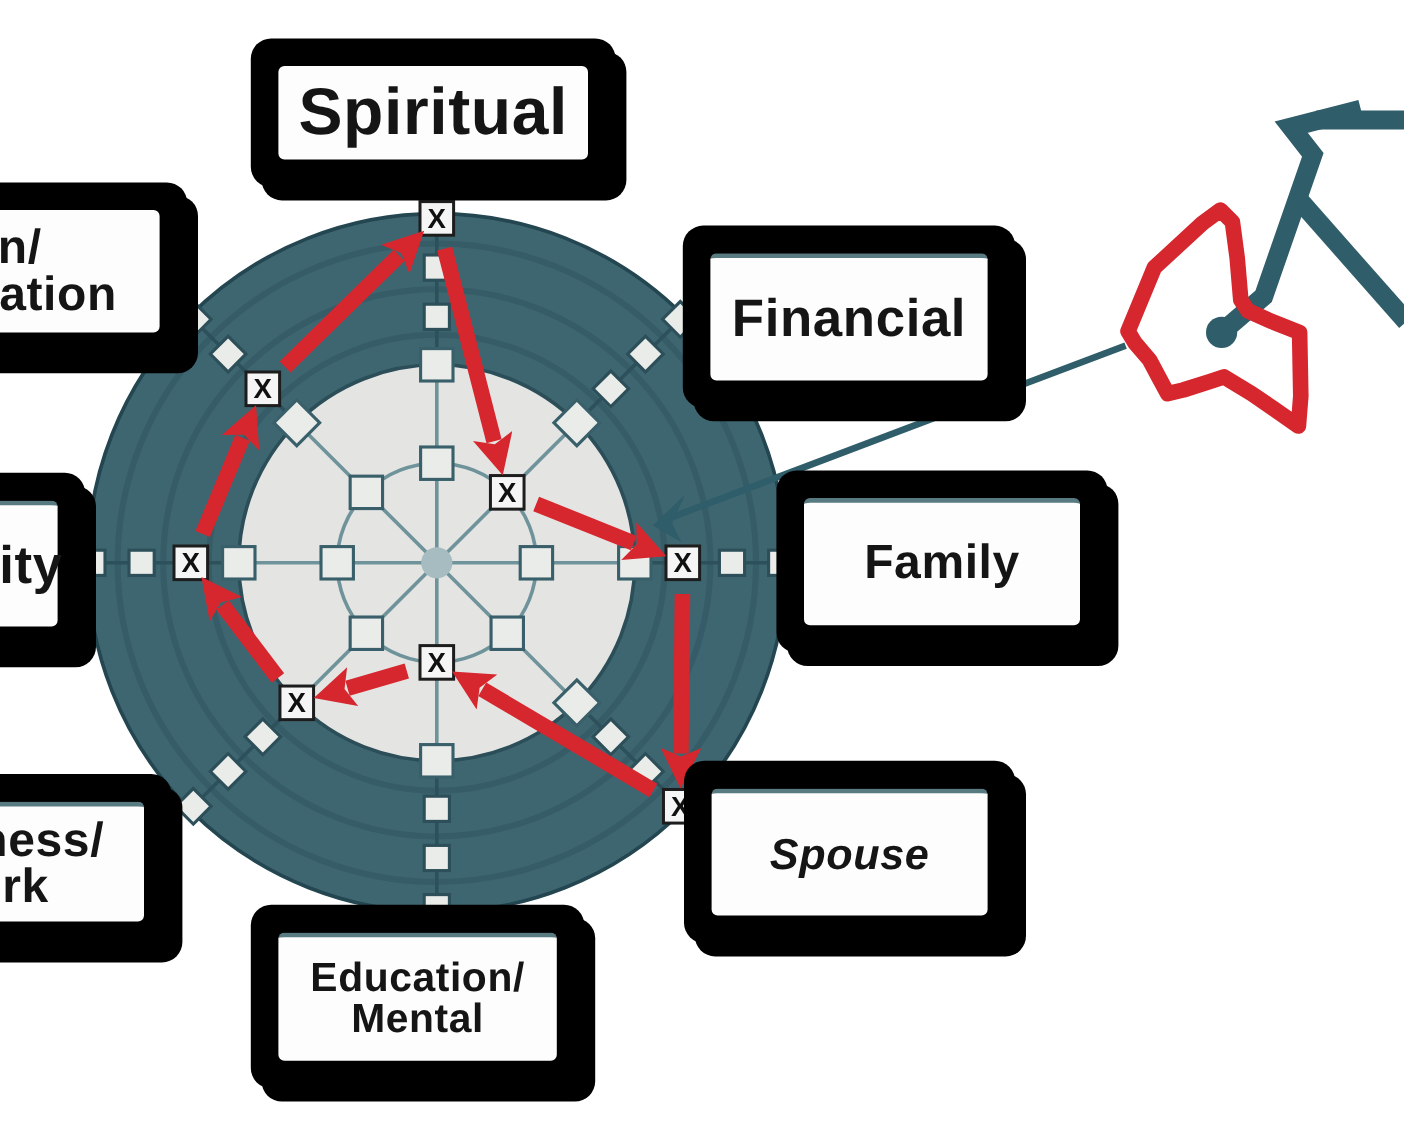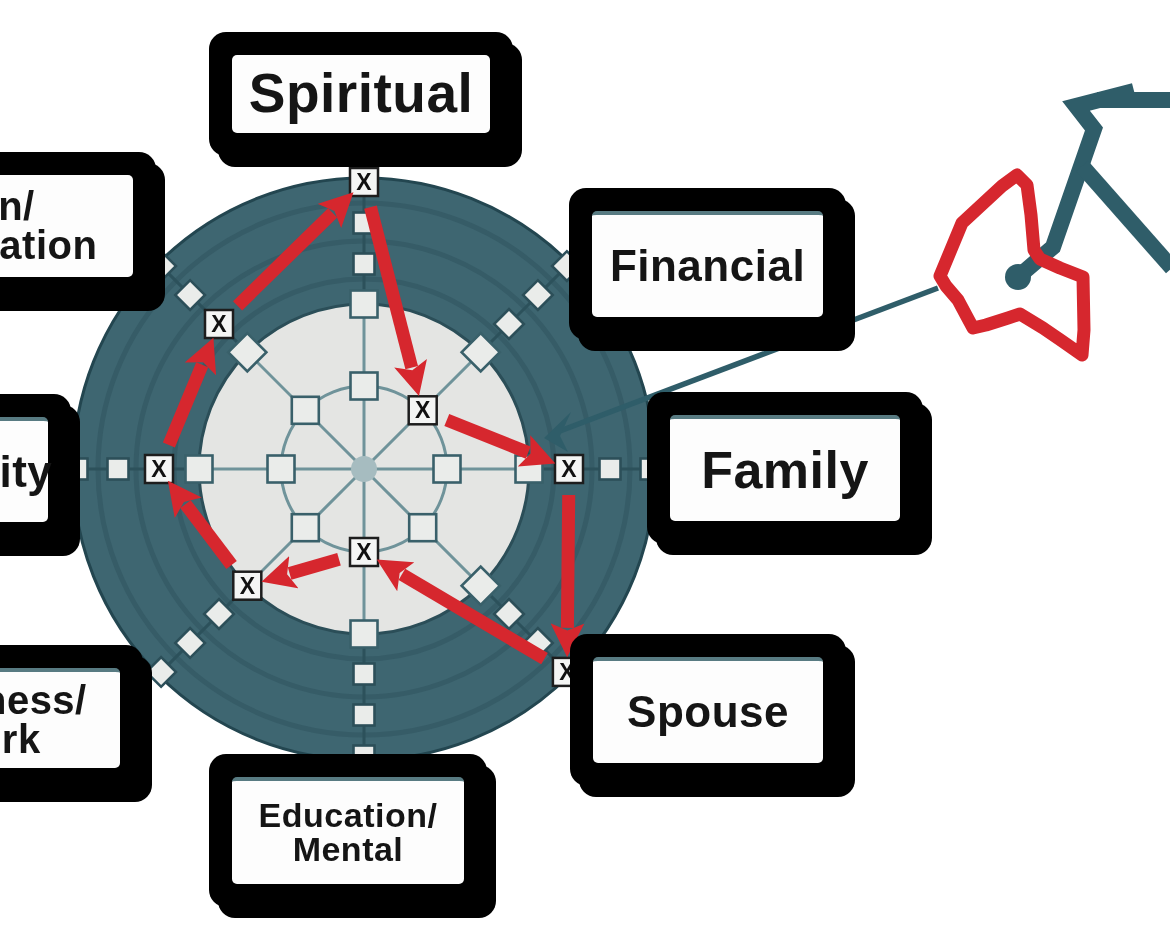--- a/index.html
+++ b/index.html
@@ -11,22 +11,22 @@
   .wlabel{
     position:absolute;z-index:2;background:#fdfdfd;
     display:flex;align-items:center;justify-content:center;text-align:center;
     font-weight:bold;color:#151515;letter-spacing:.5px;line-height:.98;
     white-space:pre-line;border-radius:5px;
     box-shadow:0 0 0 23px #000, 9px 11px 0 23px #000;
   }
   .teal-top{border-top:4px solid #587b82;}
   #lab-spiritual {left:232px;top:55px; width:258px;height:78px;font-size:55px;}
   #lab-financial {left:592px;top:175px;width:231px;height:102px;font-size:44px;margin-top:36px;}
-  #lab-family    {left:670px;top:415px;width:230px;height:102px;font-size:52px;}
-  #lab-spouse    {left:593px;top:657px;width:230px;height:102px;font-size:44px;}
+  #lab-family    {left:670px;top:415px;width:230px;height:102px;font-size:40px;}
+  #lab-spouse    {left:593px;top:657px;width:230px;height:102px;font-size:36px;font-style:italic;}
   #lab-education {left:232px;top:777px;width:232px;height:103px;font-size:34px;}
   #lab-business  {left:-140px;top:668px;width:260px;height:96px;font-size:40px;}
   #lab-community {left:-190px;top:417px;width:238px;height:101px;font-size:44px;}
   #lab-fun       {left:-150px;top:175px;width:283px;height:102px;font-size:40px;}
 </style>
 </head>
 <body>
 
 <div class="stage">
 

